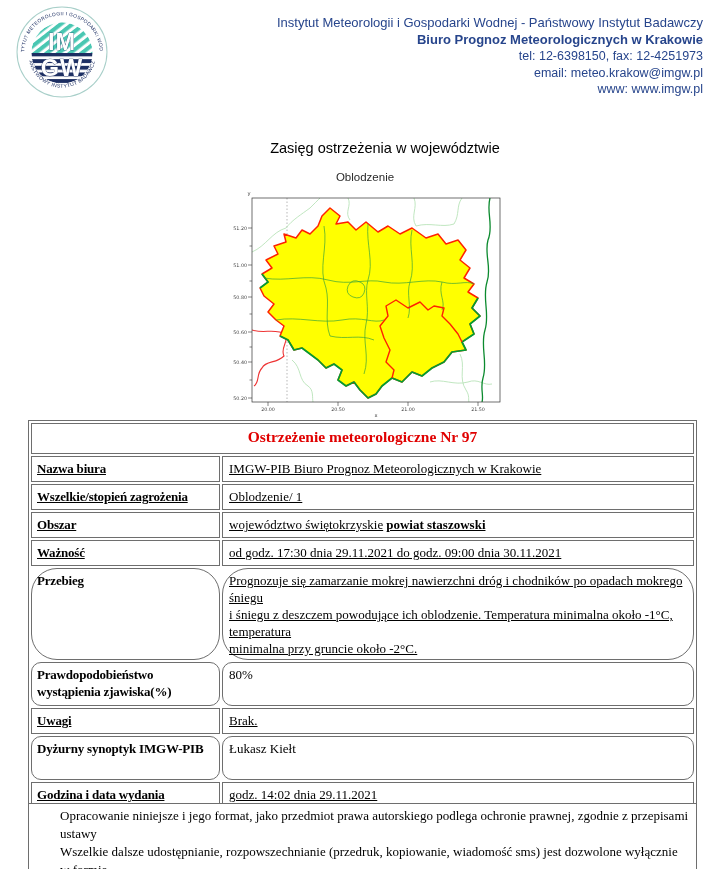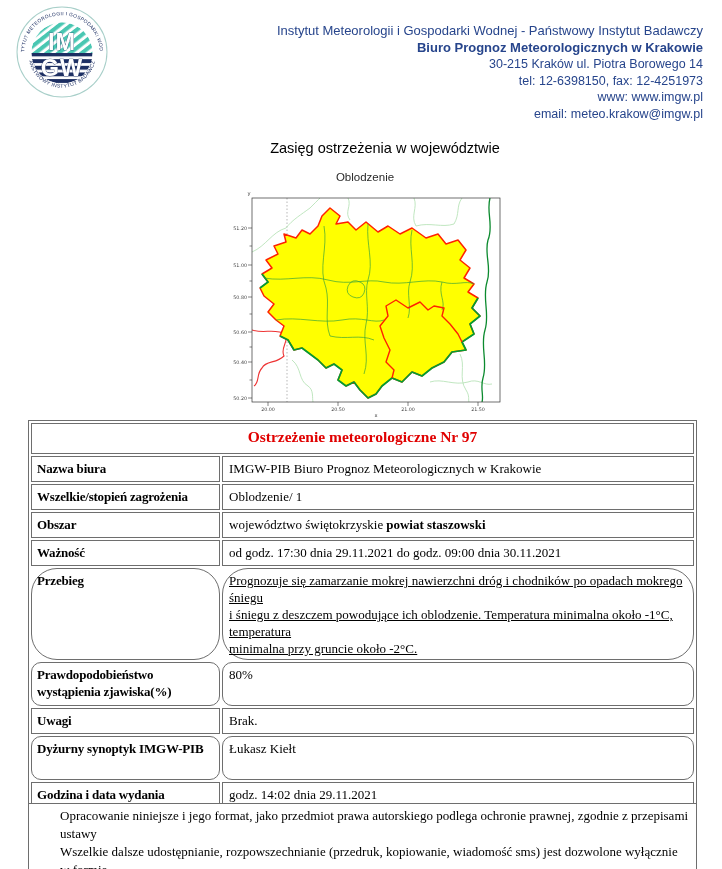--- a/index.html
+++ b/index.html
@@ -1,21 +1,21 @@
 <!DOCTYPE html>
 <html><head>
 <meta charset="utf-8">
 <style>
   html,body{margin:0;padding:0;background:#fff;}
   .page{position:relative;width:722px;height:869px;background:#ffffff;overflow:hidden;
         font-family:"Liberation Sans",sans-serif;color:#000;}
 
   
   .logo{position:absolute;left:16px;top:6px;width:92px;height:92px;}
-  .org{position:absolute;top:23px;right:19px;text-align:right;color:#27458c;
+  .org{position:absolute;top:15px;right:19px;text-align:right;color:#27458c;
        font-size:13px;line-height:16.5px;}
   .org .b{font-weight:bold;}
   .org .s{font-size:12.5px;}
 
   
   .section-title{position:absolute;left:24px;top:140px;width:722px;text-align:center;
                  font-size:14.5px;color:#000;}
   .map-subtitle{position:absolute;left:4px;top:171px;width:722px;text-align:center;
                 font-size:11.5px;color:#2a2a2a;}
   .mapsvg{position:absolute;left:228px;top:190px;width:282px;height:228px;}
@@ -24,21 +24,21 @@
 
   
   .wtable{position:absolute;left:28px;top:420px;width:669px;border-collapse:separate;
           border-spacing:2px;border:1px solid #6e6e6e;background:#fff;
           font-family:"Liberation Serif",serif;font-size:13px;line-height:17px;}
   .wtable td{border:1px solid #6e6e6e;vertical-align:top;}
   .wtable td.ttl{border:1px solid #6e6e6e;text-align:center;height:24px;
                  font-size:15.5px;font-weight:bold;color:#e00000;padding-top:4px;margin-top:8px;}
   .wtable td.lbl{width:178px;font-weight:bold;padding:3px 4px 2px 5px;letter-spacing:-0.2px;}
   .wtable td.val{padding:3px 4px 2px 6px;margin-left:24px;}
-  .wtable tr.std td{height:19px;}
+  .wtable tr.std td{height:19px;text-decoration:underline;}
   .wtable tr.tall3 td{height:49px;border-radius:26px;}
   .wtable tr.tall2 td{height:37px;border-radius:10px;}
   .wtable tr.smsr td{height:30px;}
   .wtable .ln{display:block;text-decoration:underline;}
   .wtable b{margin-left:3px;}
 
   
   .footer{position:absolute;left:28px;top:803px;width:655px;height:75px;
           border:1px solid #6e6e6e;background:#fff;padding:3px 6px 0 6px;
           font-family:"Liberation Serif",serif;font-size:13px;line-height:18px;color:#000;}
@@ -76,24 +76,23 @@
       <textPath href="#arcTop" startOffset="50%" text-anchor="middle">INSTYTUT METEOROLOGII I GOSPODARKI WODNEJ</textPath>
     </text>
     <text font-family="Liberation Sans, sans-serif" font-size="5" fill="#1d2f63" letter-spacing="0.3">
       <textPath href="#arcBot" startOffset="50%" text-anchor="middle">PAŃSTWOWY INSTYTUT BADAWCZY</textPath>
     </text>
   </svg>
 
   <div class="org">
     <div>Instytut Meteorologii i Gospodarki Wodnej - Państwowy Instytut Badawczy</div>
     <div class="b">Biuro Prognoz Meteorologicznych w Krakowie</div>
-    <div class="s">30-215 Kraków ul. Piotra Borowego 14</div>
     <div class="s">tel: 12-6398150, fax: 12-4251973</div>
+    <div class="s">email: meteo.krakow@imgw.pl</div>
     <div class="s">www: www.imgw.pl</div>
-    <div class="s">email: meteo.krakow@imgw.pl</div>
   </div>
 
   <div class="section-title">Zasięg ostrzeżenia w województwie</div>
   <div class="map-subtitle">Oblodzenie</div>
 
   <svg class="mapsvg" viewBox="0 0 282 228">
     <defs>
       <clipPath id="mapClip">
           <rect x="24" y="8" width="248" height="204"></rect>
         </clipPath>

